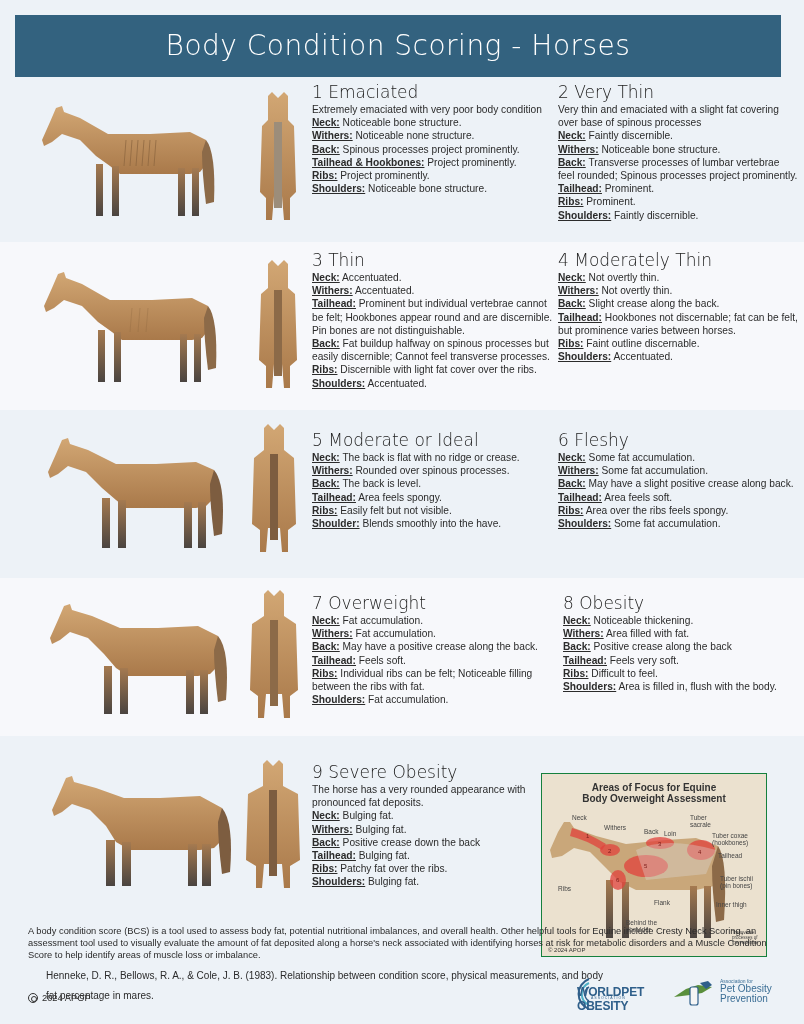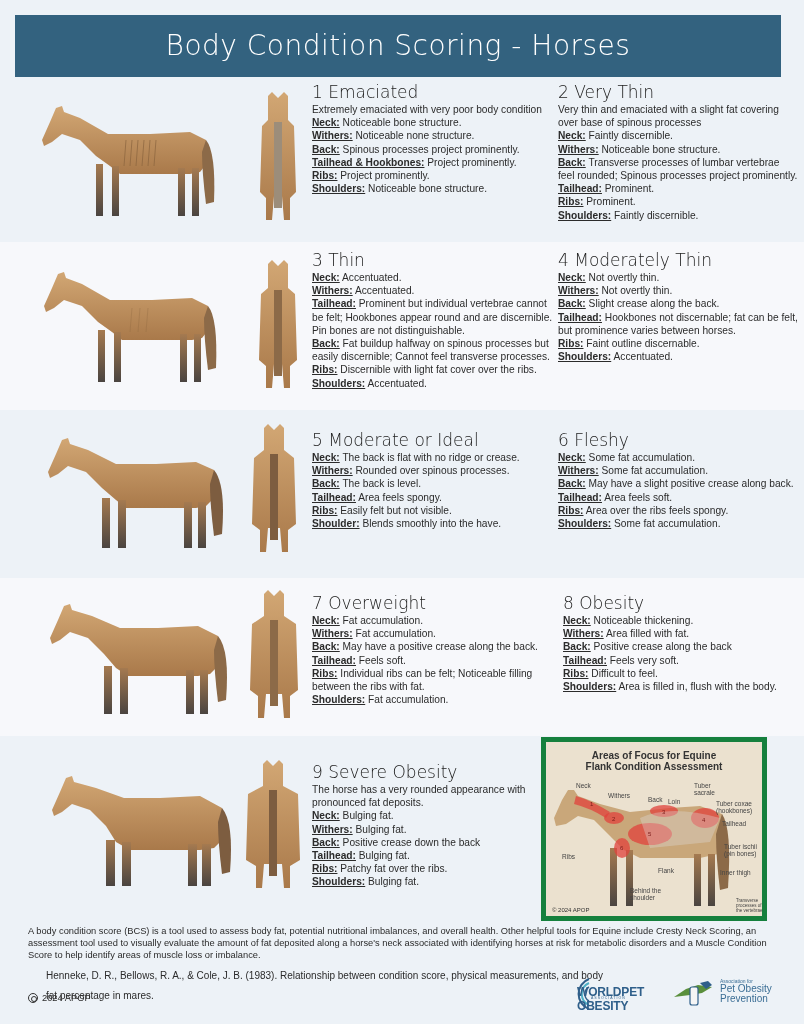--- a/index.html
+++ b/index.html
@@ -19,22 +19,22 @@
   .band.b5 { top: 736px; height: 190px; background: #edf2f7; }
   .horse-side, .horse-rear { position: absolute; }
   .horse-side { width: 200px; height: 130px; }
   .horse-rear { width: 48px; height: 135px; }
   .desc { position: absolute; width: 245px; font-size: 10.2px; line-height: 13.2px; color: #2b2b2b; }
   .desc .title { font-family: "DejaVu Sans", sans-serif; font-weight: 300; font-size: 17px; line-height: 20px; color: #222; margin-bottom: 1px; }
   .desc .intro { display: block; }
   .desc .line { display: block; }
   .desc .label { font-weight: bold; text-decoration: underline; }
   .diagram {
-    position: absolute; left: 541px; top: 737px; width: 226px; height: 184px;
-    background: #ebe1cf; border: 5px solid #15803d;
+    position: absolute; left: 541px; top: 773px; width: 226px; height: 184px;
+    background: #ebe1cf; border: 1px solid #15803d;
   }
   .diagram .dtitle { position: absolute; left: 0; top: 8px; width: 100%; text-align: center; font-weight: bold; font-size: 10px; line-height: 11px; color: #333; }
   .diagram .lbl { position: absolute; font-size: 6.5px; line-height: 7px; color: #444; }
   .diagram .copy { position: absolute; left: 6px; bottom: 3px; font-size: 6px; color: #333; }
   .footer-text { position: absolute; left: 28px; top: 925px; width: 760px; font-size: 9.3px; line-height: 12px; color: #2b2b2b; }
   .citation { position: absolute; left: 28px; top: 966px; width: 560px; font-size: 10px; line-height: 20px; color: #2b2b2b; margin-left: 18px; }
   .copyright { position: absolute; left: 28px; top: 993px; font-size: 9.3px; color: #2b2b2b; display: flex; align-items: center; gap: 4px; }
   .copyright .cicon { display: inline-block; width: 10px; height: 10px; border: 1.5px solid #333; border-radius: 50%; position: relative; }
   .copyright .cicon::after { content: ""; position: absolute; left: 1.5px; top: 1.5px; width: 4px; height: 4px; border: 1px solid #333; border-radius: 50%; }
   .logo-wpo { position: absolute; left: 563px; top: 975px; width: 105px; height: 38px; }
@@ -235,21 +235,21 @@
   <span class="line"><span class="label">Withers:</span><span> Bulging fat.</span></span>
   <span class="line"><span class="label">Back:</span><span> Positive crease down the back</span></span>
   <span class="line"><span class="label">Tailhead:</span><span> Bulging fat.</span></span>
   <span class="line"><span class="label">Ribs:</span><span> Patchy fat over the ribs.</span></span>
   <span class="line"><span class="label">Shoulders:</span><span> Bulging fat.</span></span>
 </div>
 
 <div class="diagram">
   <div class="dtitle">
     <div>Areas of Focus for Equine</div>
-    <div>Flank Condition Assessment</div>
+    <div>Body Overweight Assessment</div>
   </div>
   <svg style="position:absolute;left:4px;top:36px" width="200" height="140" viewBox="0 0 200 140">
     <path d="M4,40 L12,22 L18,12 L24,12 L28,18 L50,26 L80,34 L120,30 L150,28 L172,36 L176,62 L168,76 L150,80 L90,80 L74,72 L60,58 L44,42 L28,38 L16,46 L6,48 Z" fill="#c9a77a"></path>
     <path d="M172,36 Q182,50 178,110 L170,112 Q166,80 166,56 Z" fill="#8c6a48"></path>
     <rect x="60" y="70" width="7" height="58" fill="url(#leg)"></rect>
       <rect x="76" y="72" width="7" height="56" fill="url(#leg)"></rect>
     <rect x="144" y="76" width="7" height="52" fill="url(#leg)"></rect>
       <rect x="158" y="76" width="7" height="52" fill="url(#leg)"></rect>
     <path d="M26,18 Q40,22 60,34 L56,40 Q40,30 24,26 Z" fill="#e0413c" opacity="0.75"></path>
     <ellipse cx="64" cy="40" rx="10" ry="6" fill="#e0413c" opacity="0.75"></ellipse>

